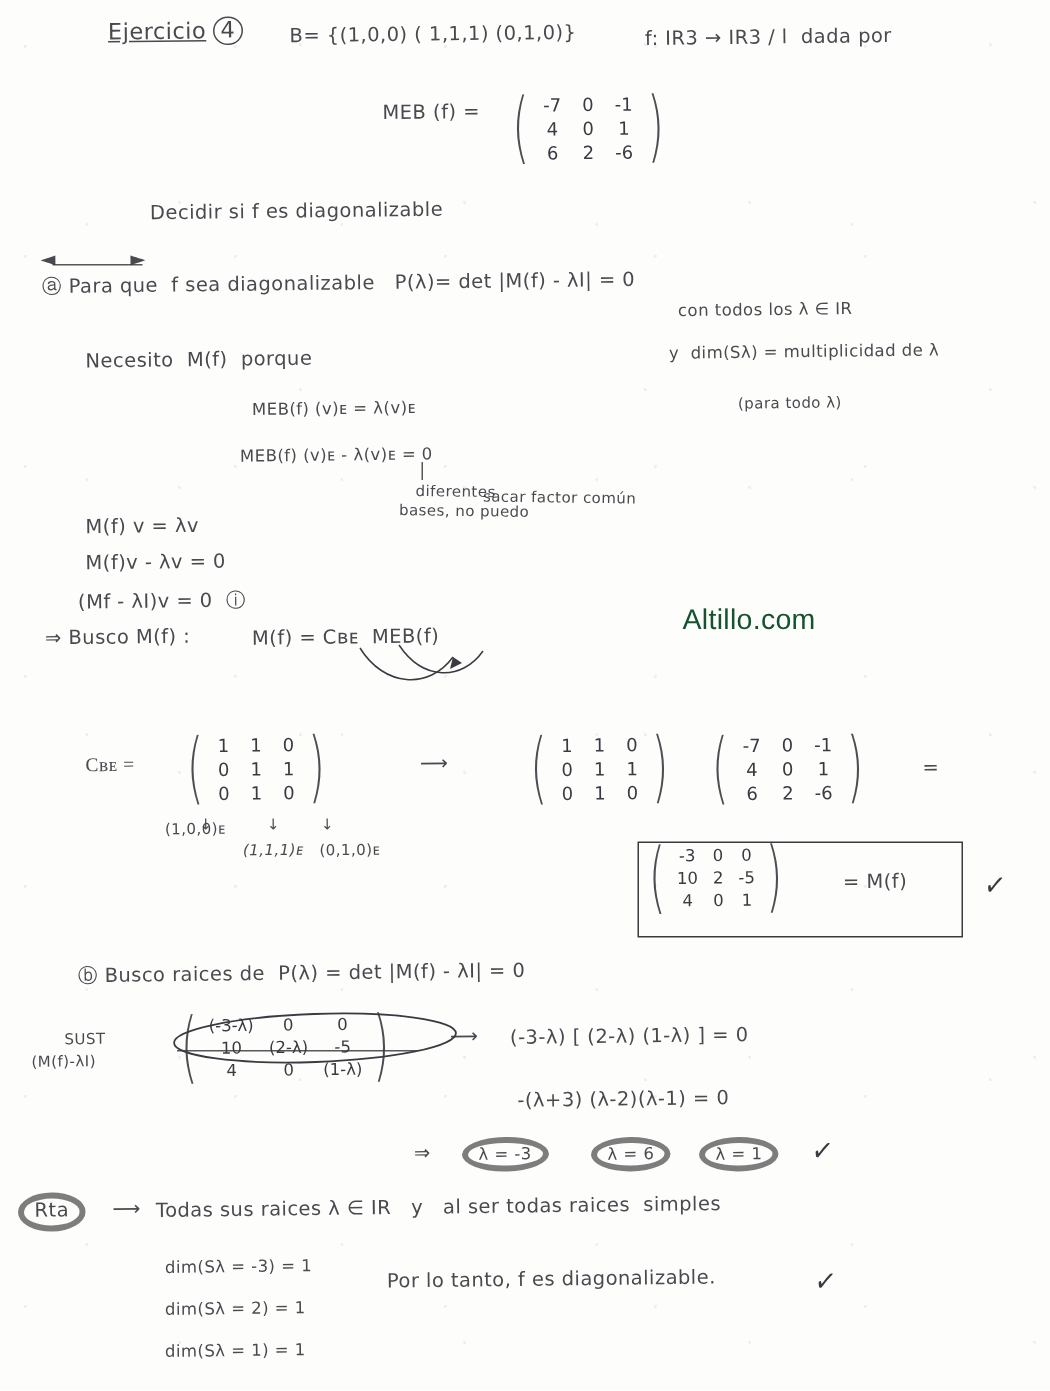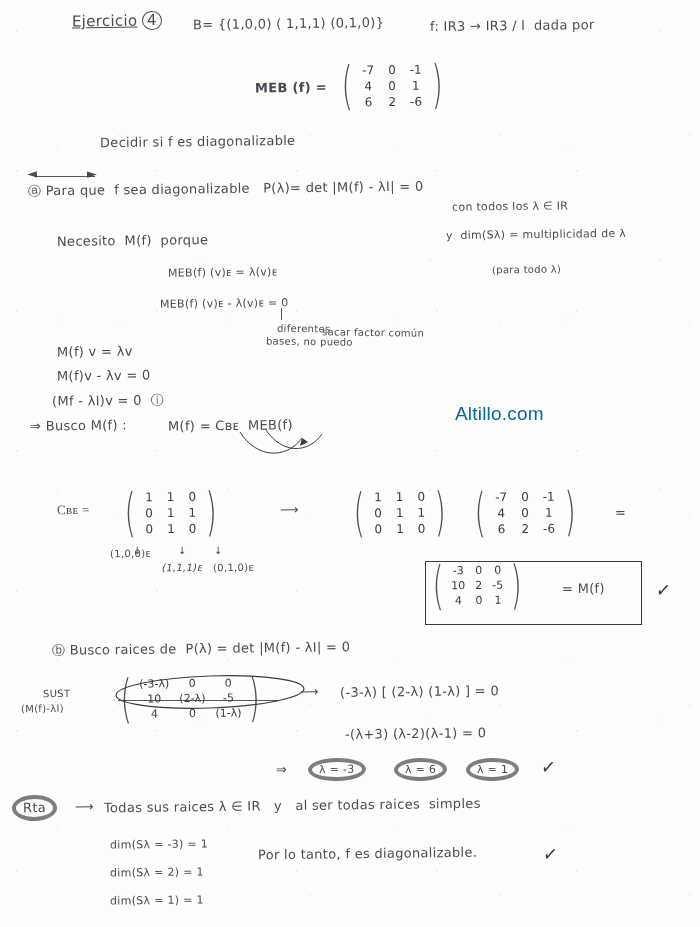--- a/index.html
+++ b/index.html
@@ -76,21 +76,21 @@
     padding: 1px 7px;
     text-align: center;
     white-space: pre;
   }
   .matrix.small td { font-size: 11px; padding: 1px 5px; }
 
   .watermark {
     position: absolute;
     font-family: "Liberation Sans", sans-serif;
     font-size: 19px;
-    color: #0369a1;
+    color: #14532d;
     letter-spacing: 0.2px;
   }
   .checkmark {
     position: absolute;
     color: #3a3a42;
     font-size: 20px;
     transform: rotate(10deg) scaleX(0.8);
   }
   .hline {
     position: absolute;
@@ -127,21 +127,21 @@
 </head>
 <body>
 
 <div class="page">
 
   <div class="hw lg" style="left:72px; top:12px;text-decoration:underline;">Ejercicio</div>
   <div class="hw lg" style="left:142px; top:11px;"><span class="circled">4</span></div>
   <div class="hw" style="left:193px; top:16px;">B= {(1,0,0) ( 1,1,1) (0,1,0)}</div>
   <div class="hw" style="left:430px; top:18px;">f: IR3 → IR3 / l  dada por</div>
 
-  <div class="hw" style="left:255px; top:80px;font-weight:bold;">MEB (f) =</div>
+  <div class="hw" style="left:255px; top:68px;">MEB (f) =</div>
   <div class="matrix tall" id="m-meb" style="left:337px; top:62px;">
     <span class="paren">(</span>
     <table>
         <tbody>
           <tr>
             <td>-7</td>
             <td>0</td>
             <td>-1</td>
           </tr>
           <tr>

